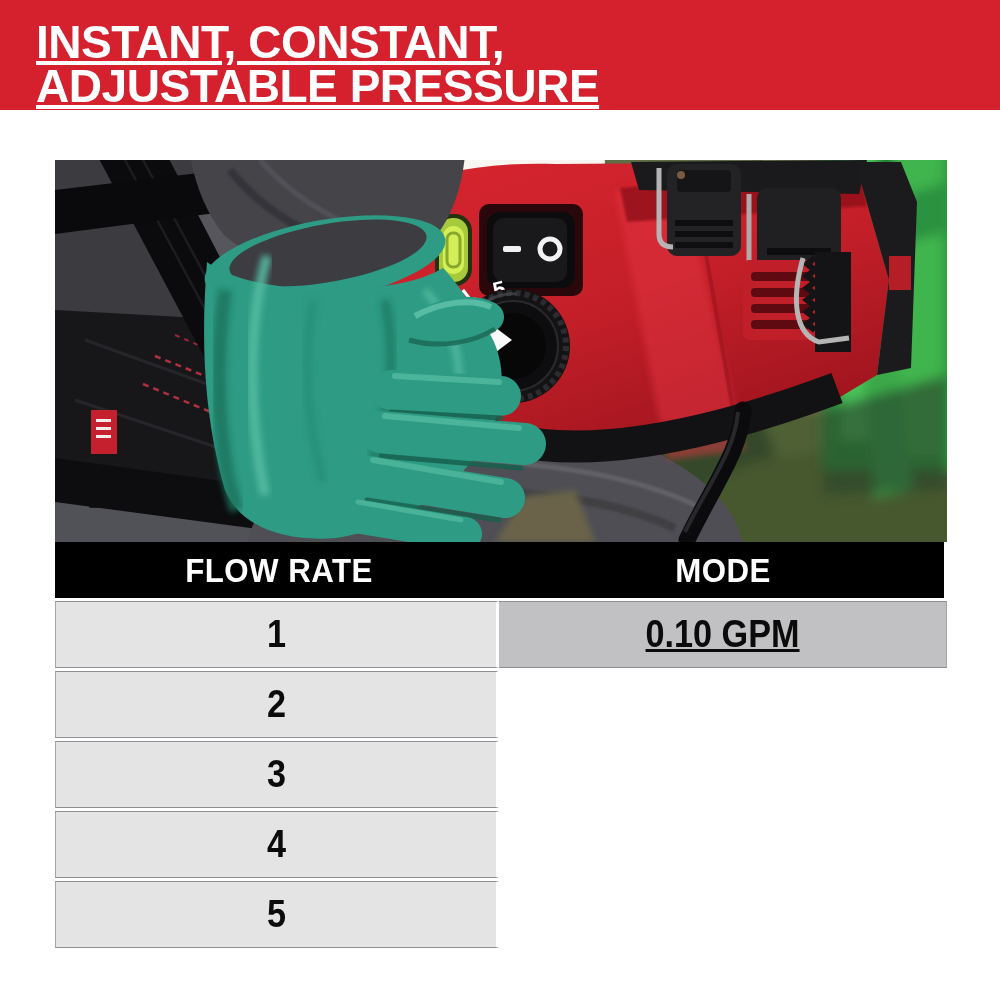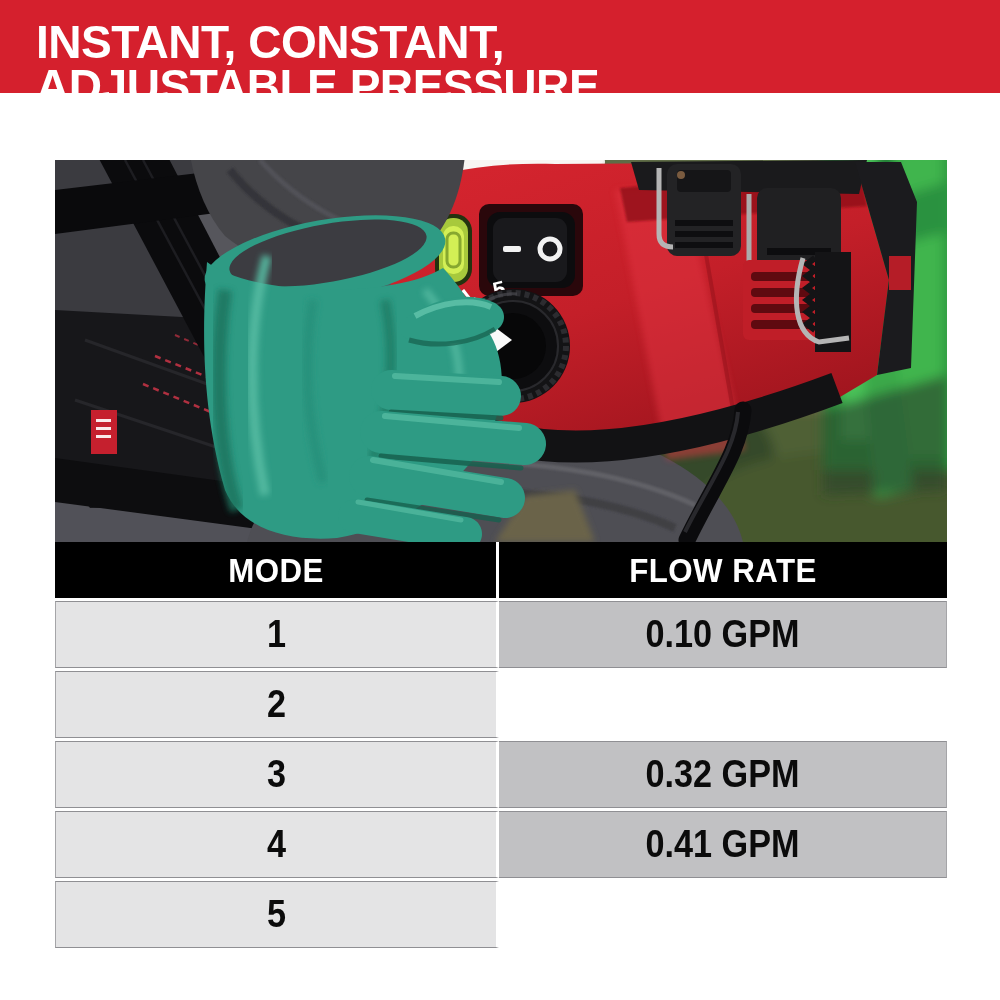--- a/index.html
+++ b/index.html
@@ -1,22 +1,22 @@
 <!DOCTYPE html>
 <html><head>
 <meta charset="utf-8">
 <style>
   * { margin:0; padding:0; box-sizing:border-box; }
   html,body { width:1000px; height:1000px; background:#ffffff;
               font-family:"Liberation Sans", sans-serif; }
   .stage { position:relative; width:1000px; height:1000px; background:#fff; overflow:hidden; }
 
   
-  .banner { position:absolute; left:0; top:0; width:1000px; height:93px;
-            background:#d5202d; color:#fff; padding:20px 0 0 36px; }
+  .banner { position:absolute; left:0; top:0; width:1000px; height:110px;
+            background:#d5202d; color:#fff; padding:20px 0 0 36px;text-decoration:underline; }
   .banner .line { display:block; font-size:47px; line-height:44px; font-weight:800;
                   letter-spacing:-0.5px; transform-origin:left center; transform:scaleX(0.98); }
 
   
   .photo { position:absolute; left:55px; top:160px; width:892px; height:382px; }
   .photo svg { display:block; width:892px; height:382px; }
 
   
   .flow-table { position:absolute; left:55px; top:542px; width:892px; }
   .t-head { display:flex; height:56px; background:#000; }
@@ -25,21 +25,21 @@
   .t-head .hcell span { display:inline-block; transform:scaleX(0.92); }
   .c1 { width:49.8%; }
   .c2 { width:50.2%; }
   .t-head .c1 { border-right:3px solid #fff; }
   .t-row { display:flex; height:67px; margin-top:3px; }
   .t-row .cell { display:flex; align-items:center; justify-content:center;
                  color:#0b0b0b; font-size:38px; font-weight:800;
                  border-top:1px solid #8f8f93; border-bottom:1px solid #8f8f93; }
   .t-row .cell span { display:inline-block; transform:scaleX(0.9); }
   .t-row .c1 { background:#e4e4e5; border-left:1px solid #a5a5a8; border-right:3px solid #fff; }
-  .t-row .c2 { background:#c1c1c3; border-right:1px solid #a5a5a8; }
+  .t-row .c2 { background:#c1c1c3; border-right:1px solid #a5a5a8;text-decoration:underline; }
 </style>
 </head>
 <body>
 
 <div class="stage">
 
   <div class="banner">
     <span class="line">INSTANT, CONSTANT,</span>
     <span class="line">ADJUSTABLE PRESSURE</span>
   </div>
@@ -237,55 +237,49 @@
           <path d="M312,340 L444,360" stroke="#16604e" stroke-width="5" opacity="0.8"></path>
           <path d="M300,356 L410,374" stroke="#2e9b84" stroke-width="34"></path>
           <path d="M303,342 L406,360" stroke="#57bca3" stroke-width="5" opacity="0.7"></path>
         </g>
       </g>
     </svg>
   </div>
 
   <div class="flow-table">
     <div class="t-head">
+      <div class="hcell c2">
+          <span>FLOW RATE</span>
+        </div>
       <div class="hcell c1">
           <span>MODE</span>
         </div>
-      <div class="hcell c2">
-          <span>FLOW RATE</span>
-        </div>
     </div>
     <div class="t-row">
       <div class="cell c1">
           <span>1</span>
         </div>
       <div class="cell c2">
           <span>0.10 GPM</span>
         </div>
     </div>
     <div class="t-row">
       <div class="cell c1">
           <span>2</span>
         </div>
     </div>
     <div class="t-row">
       <div class="cell c1">
           <span>3</span>
         </div>
-      <div class="cell c2">
-          <span>0.32 GPM</span>
-        </div>
     </div>
     <div class="t-row">
       <div class="cell c1">
           <span>4</span>
         </div>
-      <div class="cell c2">
-          <span>0.41 GPM</span>
-        </div>
     </div>
     <div class="t-row">
       <div class="cell c1">
           <span>5</span>
         </div>
     </div>
   </div>
 
 </div>
 

